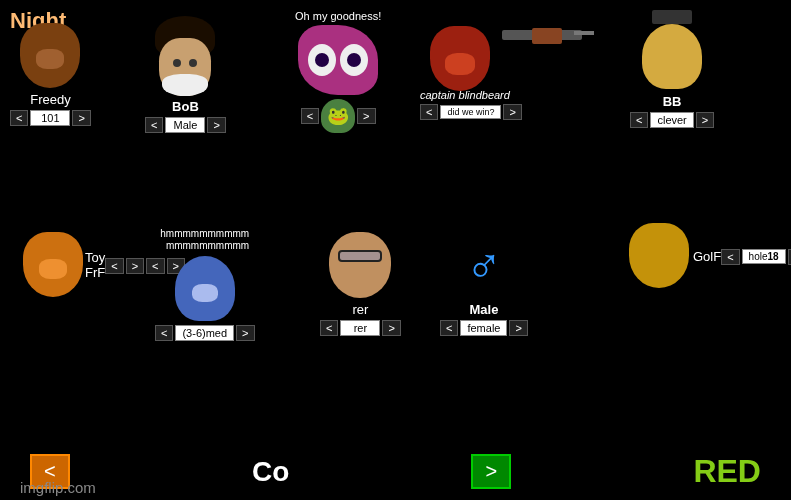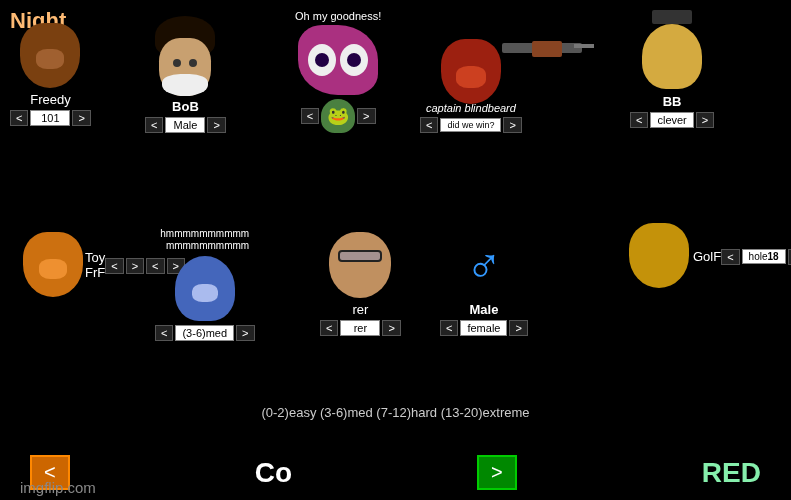--- a/index.html
+++ b/index.html
@@ -86,22 +86,22 @@
       cursor: pointer;
     }
     .nav-btn.orange { background: #cc6600; border-color: #ff8800; }
     .nav-btn.green { background: #008800; border-color: #00cc00; }
     .co-label {
       font-size: 28px;
       color: #fff;
       font-weight: bold;
     }
     .red-label {
-      font-size: 28px;
-      color: #86efac;
+      font-size: 32px;
+      color: #84cc16;
       font-weight: bold;
     }
     
     .male-symbol {
       color: #3399ff;
       font-size: 50px;
       font-weight: bold;
     }
     
     .oh-my {
@@ -421,21 +421,21 @@
         </div>
       </div>
     </div>
     <div class="selector-row">
       <button class="sel-btn">&lt;</button>
       <div class="pepe-icon">🐸</div>
       <button class="sel-btn">&gt;</button>
     </div>
   </div>
 
-  <div style="position:absolute; top:28px; left:420px; display:flex; flex-direction:column; align-items:center;">
+  <div style="position:absolute; top:15px; left:420px; display:flex; flex-direction:column; align-items:flex-start;">
     <div style="width:80px;height:72px;display:flex;align-items:center;justify-content:center;">
       <div class="foxy-wrapper">
         <div class="foxy-head">
           <div class="foxy-snout"></div>
         </div>
       </div>
     </div>
 
     <div style="position:absolute; top:15px; right:-60px; display:flex; align-items:center;">
       <div class="rifle-body">
@@ -527,21 +527,20 @@
       <div class="gold-wrapper"></div>
     </div>
     <div class="char-name">GolF</div>
     <div class="selector-row">
       <button class="sel-btn">&lt;</button>
       <span class="sel-val" style="font-size:10px;">hole<strong>18</strong></span>
       <button class="sel-btn">&gt;</button>
     </div>
   </div>
 
-  <div class="difficulty-row">(0-2)easy   (3-6)med   (7-12)hard  (13-20)extreme</div>
 
   <div class="bottom-nav">
     <button class="nav-btn orange">&lt;</button>
     <span class="co-label">Co</span>
     <button class="nav-btn green">&gt;</button>
     <span class="red-label">RED</span>
   </div>
 
   <div class="watermark">imgflip.com</div>
 

